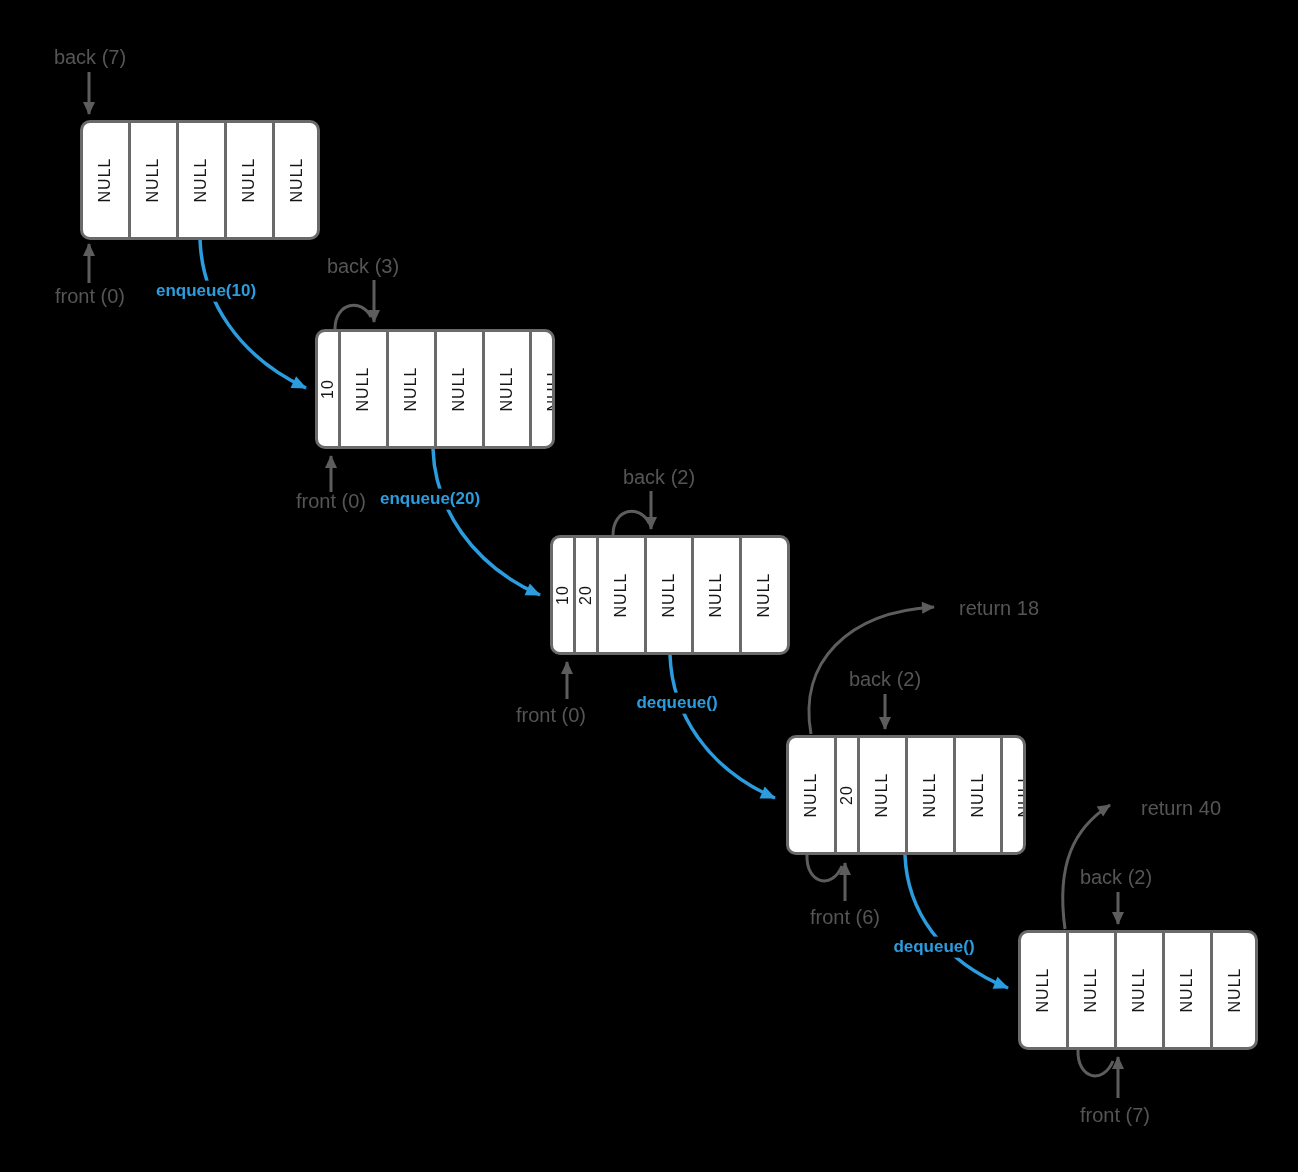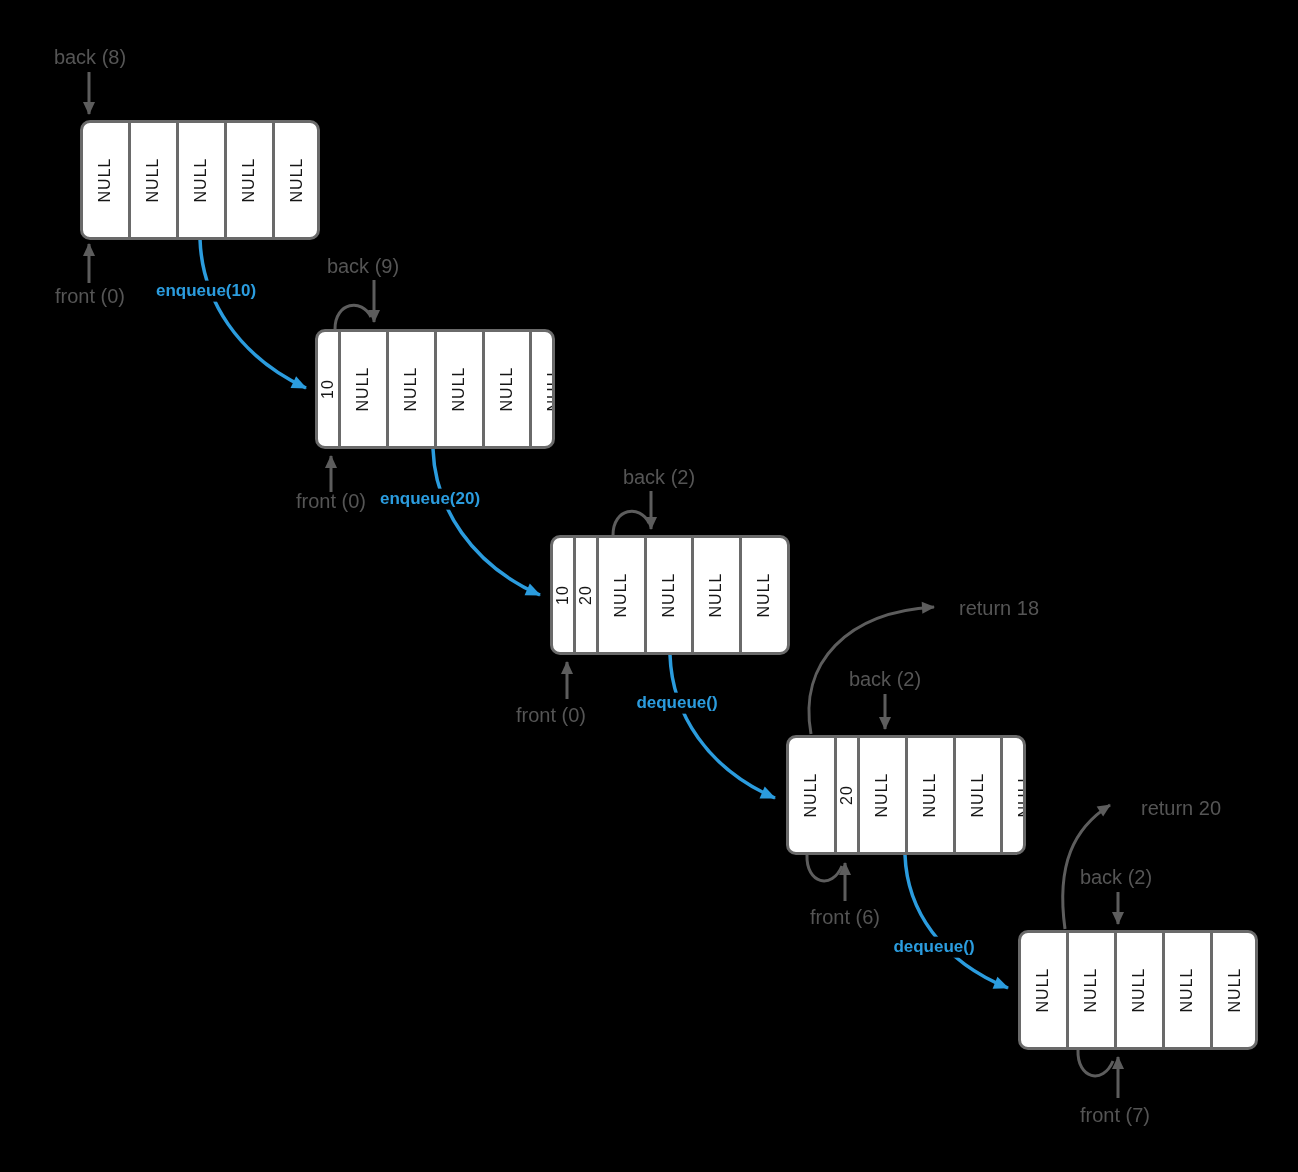--- a/index.html
+++ b/index.html
@@ -66,21 +66,21 @@
     <path class="stroke-gray" d="M1118,1098 L1118,1057" stroke-width="3" marker-end="url(#ag)"></path>
     <path class="stroke-gray" d="M1078,1050 C1077,1079 1103,1085 1113,1061" stroke-width="3"></path>
     <path class="stroke-gray" d="M1065,929 C1056,864 1074,828 1110,805" stroke-width="3" marker-end="url(#ag)"></path>
 
     <path class="stroke-blue" d="M200,239 C202,300 238,356 306,388" stroke-width="3.5" marker-end="url(#ab)"></path>
     <path class="stroke-blue" d="M433,449 C435,508 472,565 540,595" stroke-width="3.5" marker-end="url(#ab)"></path>
     <path class="stroke-blue" d="M670,655 C672,714 708,769 775,798" stroke-width="3.5" marker-end="url(#ab)"></path>
     <path class="stroke-blue" d="M905,855 C907,910 941,961 1008,988" stroke-width="3.5" marker-end="url(#ab)"></path>
   </svg>
 
-  <div class="label" style="left:90px;top:57px">back (8)</div>
+  <div class="label" style="left:90px;top:57px">back (7)</div>
   <div class="array" style="left:80px;top:120px">
     <div class="cell">
         <span class="vtext">NULL</span>
       </div>
     <div class="cell">
         <span class="vtext">NULL</span>
       </div>
     <div class="cell">
         <span class="vtext">NULL</span>
       </div>
@@ -88,21 +88,21 @@
         <span class="vtext">NULL</span>
       </div>
     <div class="cell">
         <span class="vtext">NULL</span>
       </div>
 
   </div>
   <div class="label" style="left:90px;top:296px">front (0)</div>
   <div class="op" style="left:206px;top:291px">enqueue(10)</div>
 
-  <div class="label" style="left:363px;top:266px">back (9)</div>
+  <div class="label" style="left:363px;top:266px">back (3)</div>
   <div class="array" style="left:315px;top:329px">
     <div class="cell">
         <span class="vtext">10</span>
       </div>
     <div class="cell">
         <span class="vtext">NULL</span>
       </div>
     <div class="cell">
         <span class="vtext">NULL</span>
       </div>
@@ -162,21 +162,21 @@
         <span class="vtext">NULL</span>
       </div>
     <div class="cell">
         <span class="vtext">NULL</span>
       </div>
   </div>
   <div class="label" style="left:845px;top:917px">front (6)</div>
   <div class="op" style="left:934px;top:947px">dequeue()</div>
 
   <div class="label" style="left:1116px;top:877px">back (2)</div>
-  <div class="label" style="left:1181px;top:808px">return 20</div>
+  <div class="label" style="left:1181px;top:808px">return 40</div>
   <div class="array" style="left:1018px;top:930px">
     <div class="cell">
         <span class="vtext">NULL</span>
       </div>
     <div class="cell">
         <span class="vtext">NULL</span>
       </div>
     <div class="cell">
         <span class="vtext">NULL</span>
       </div>

